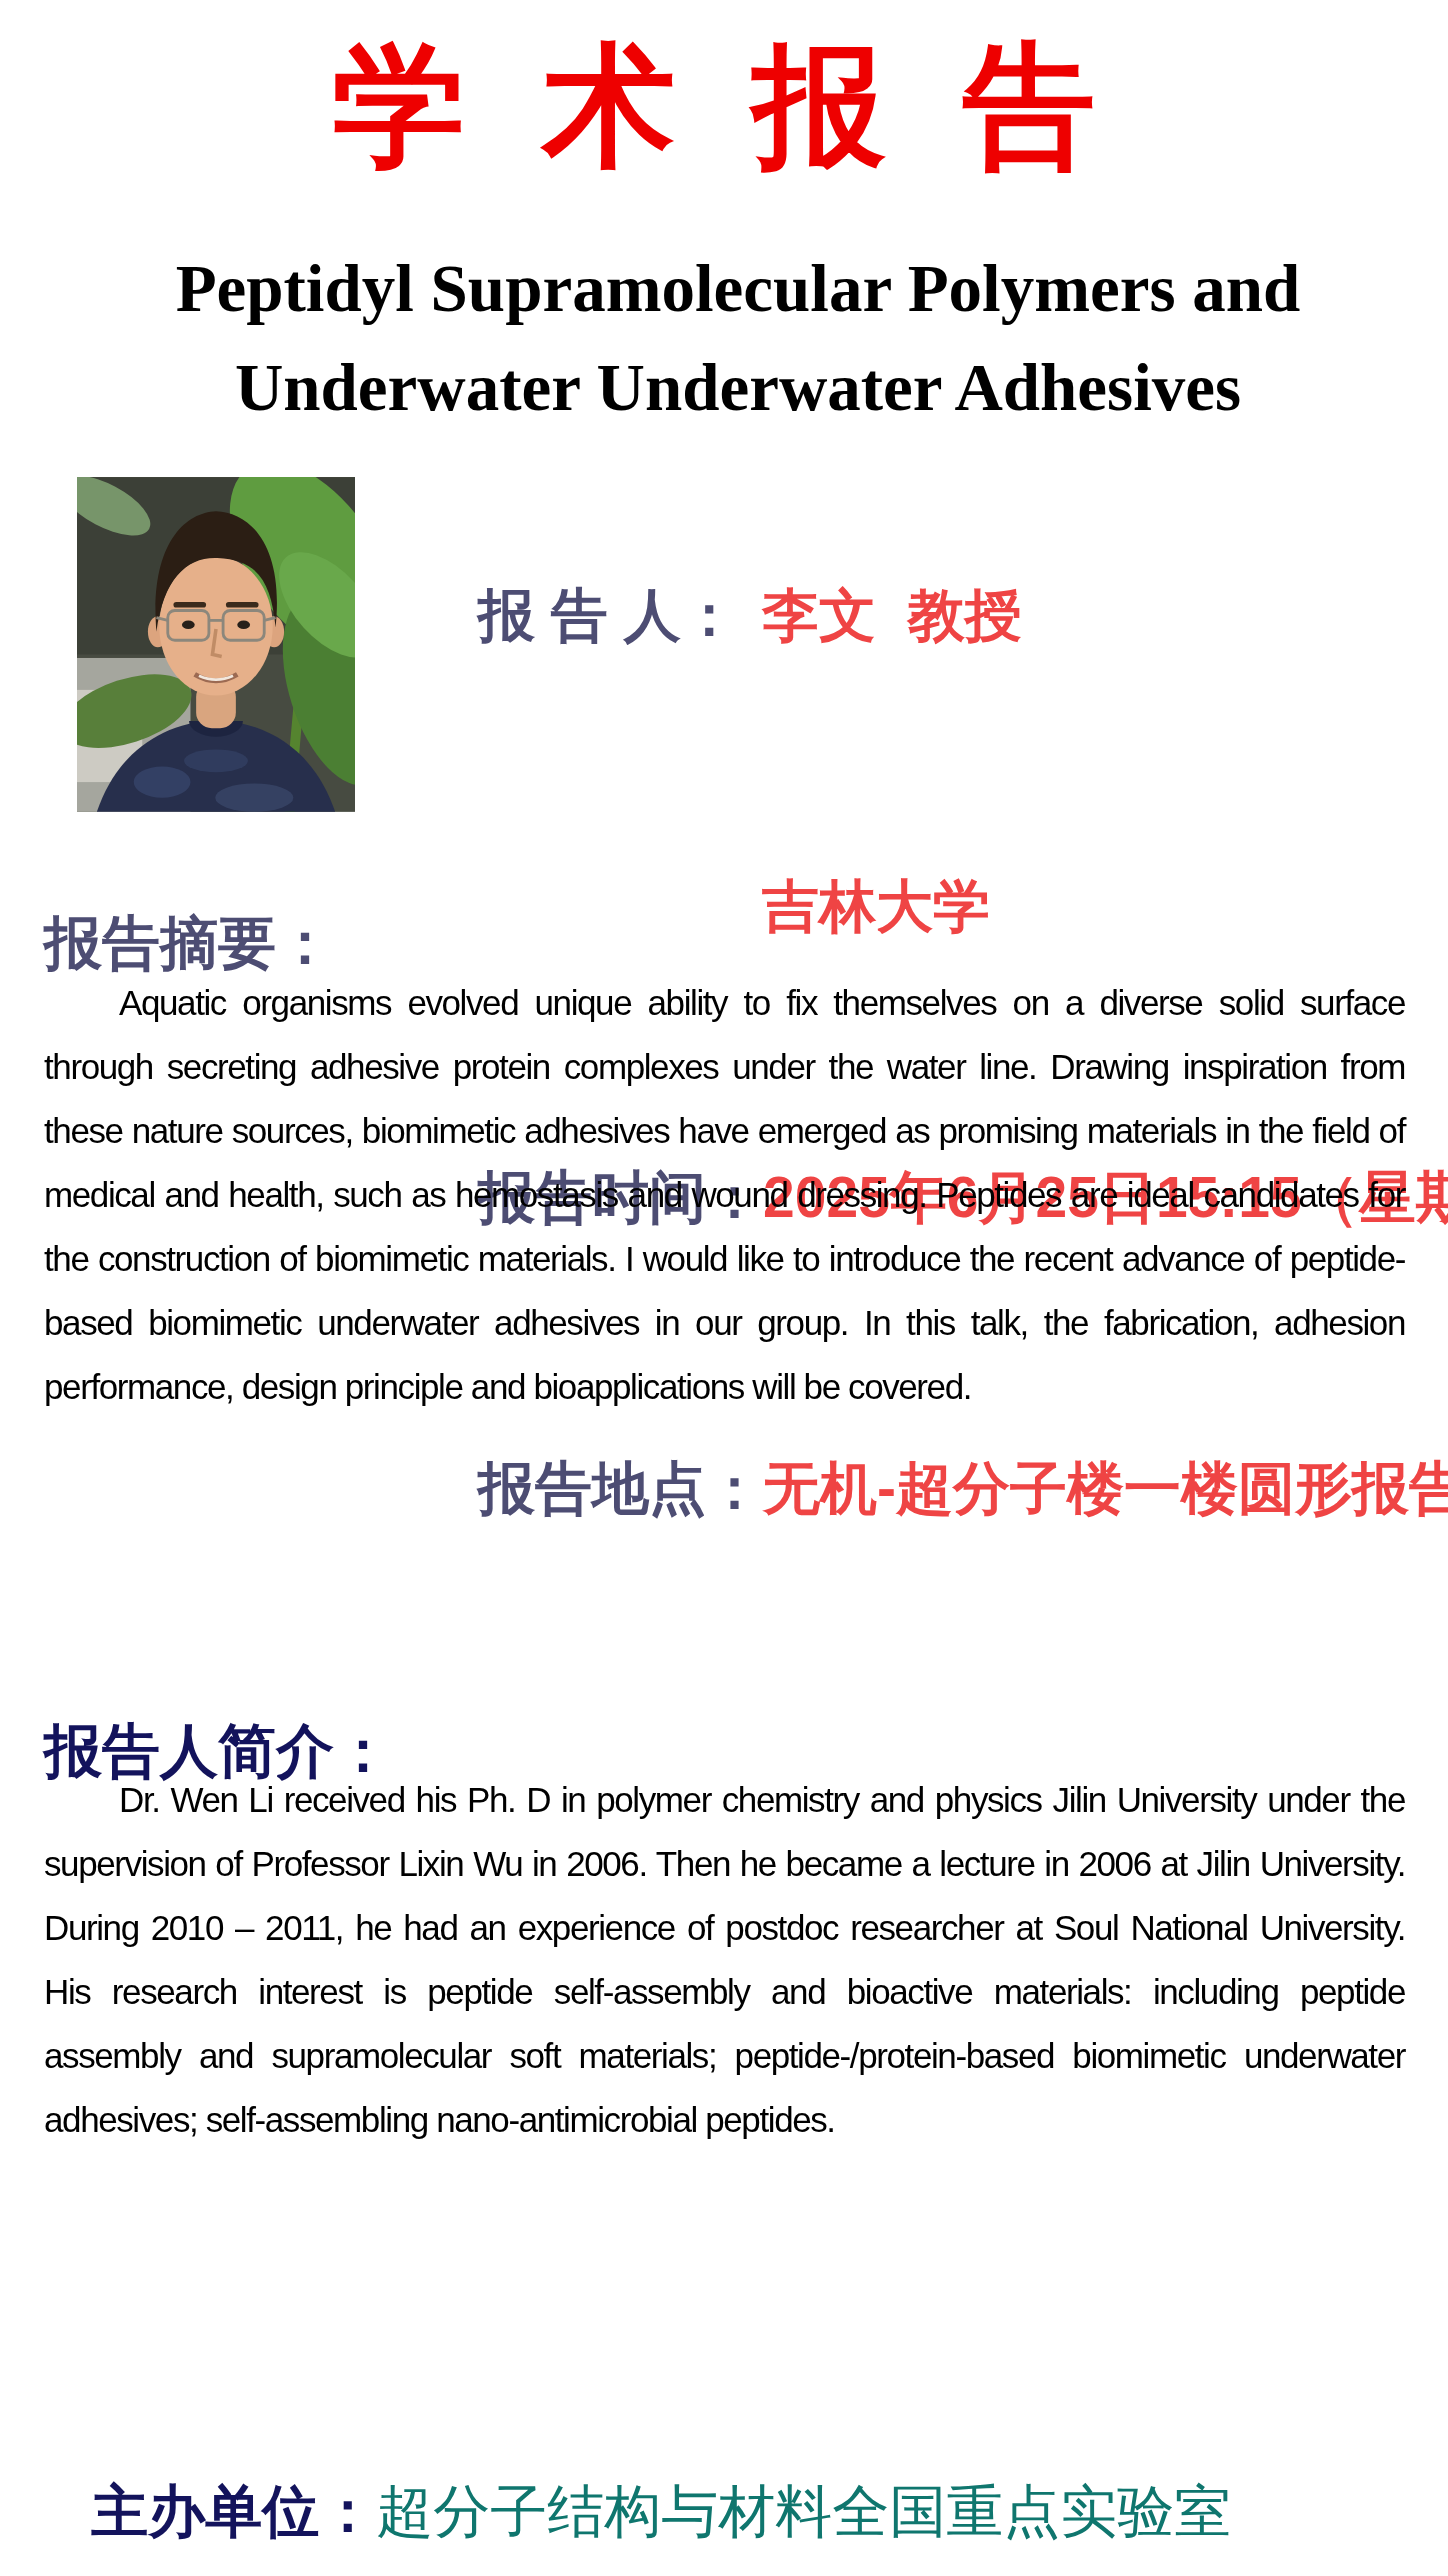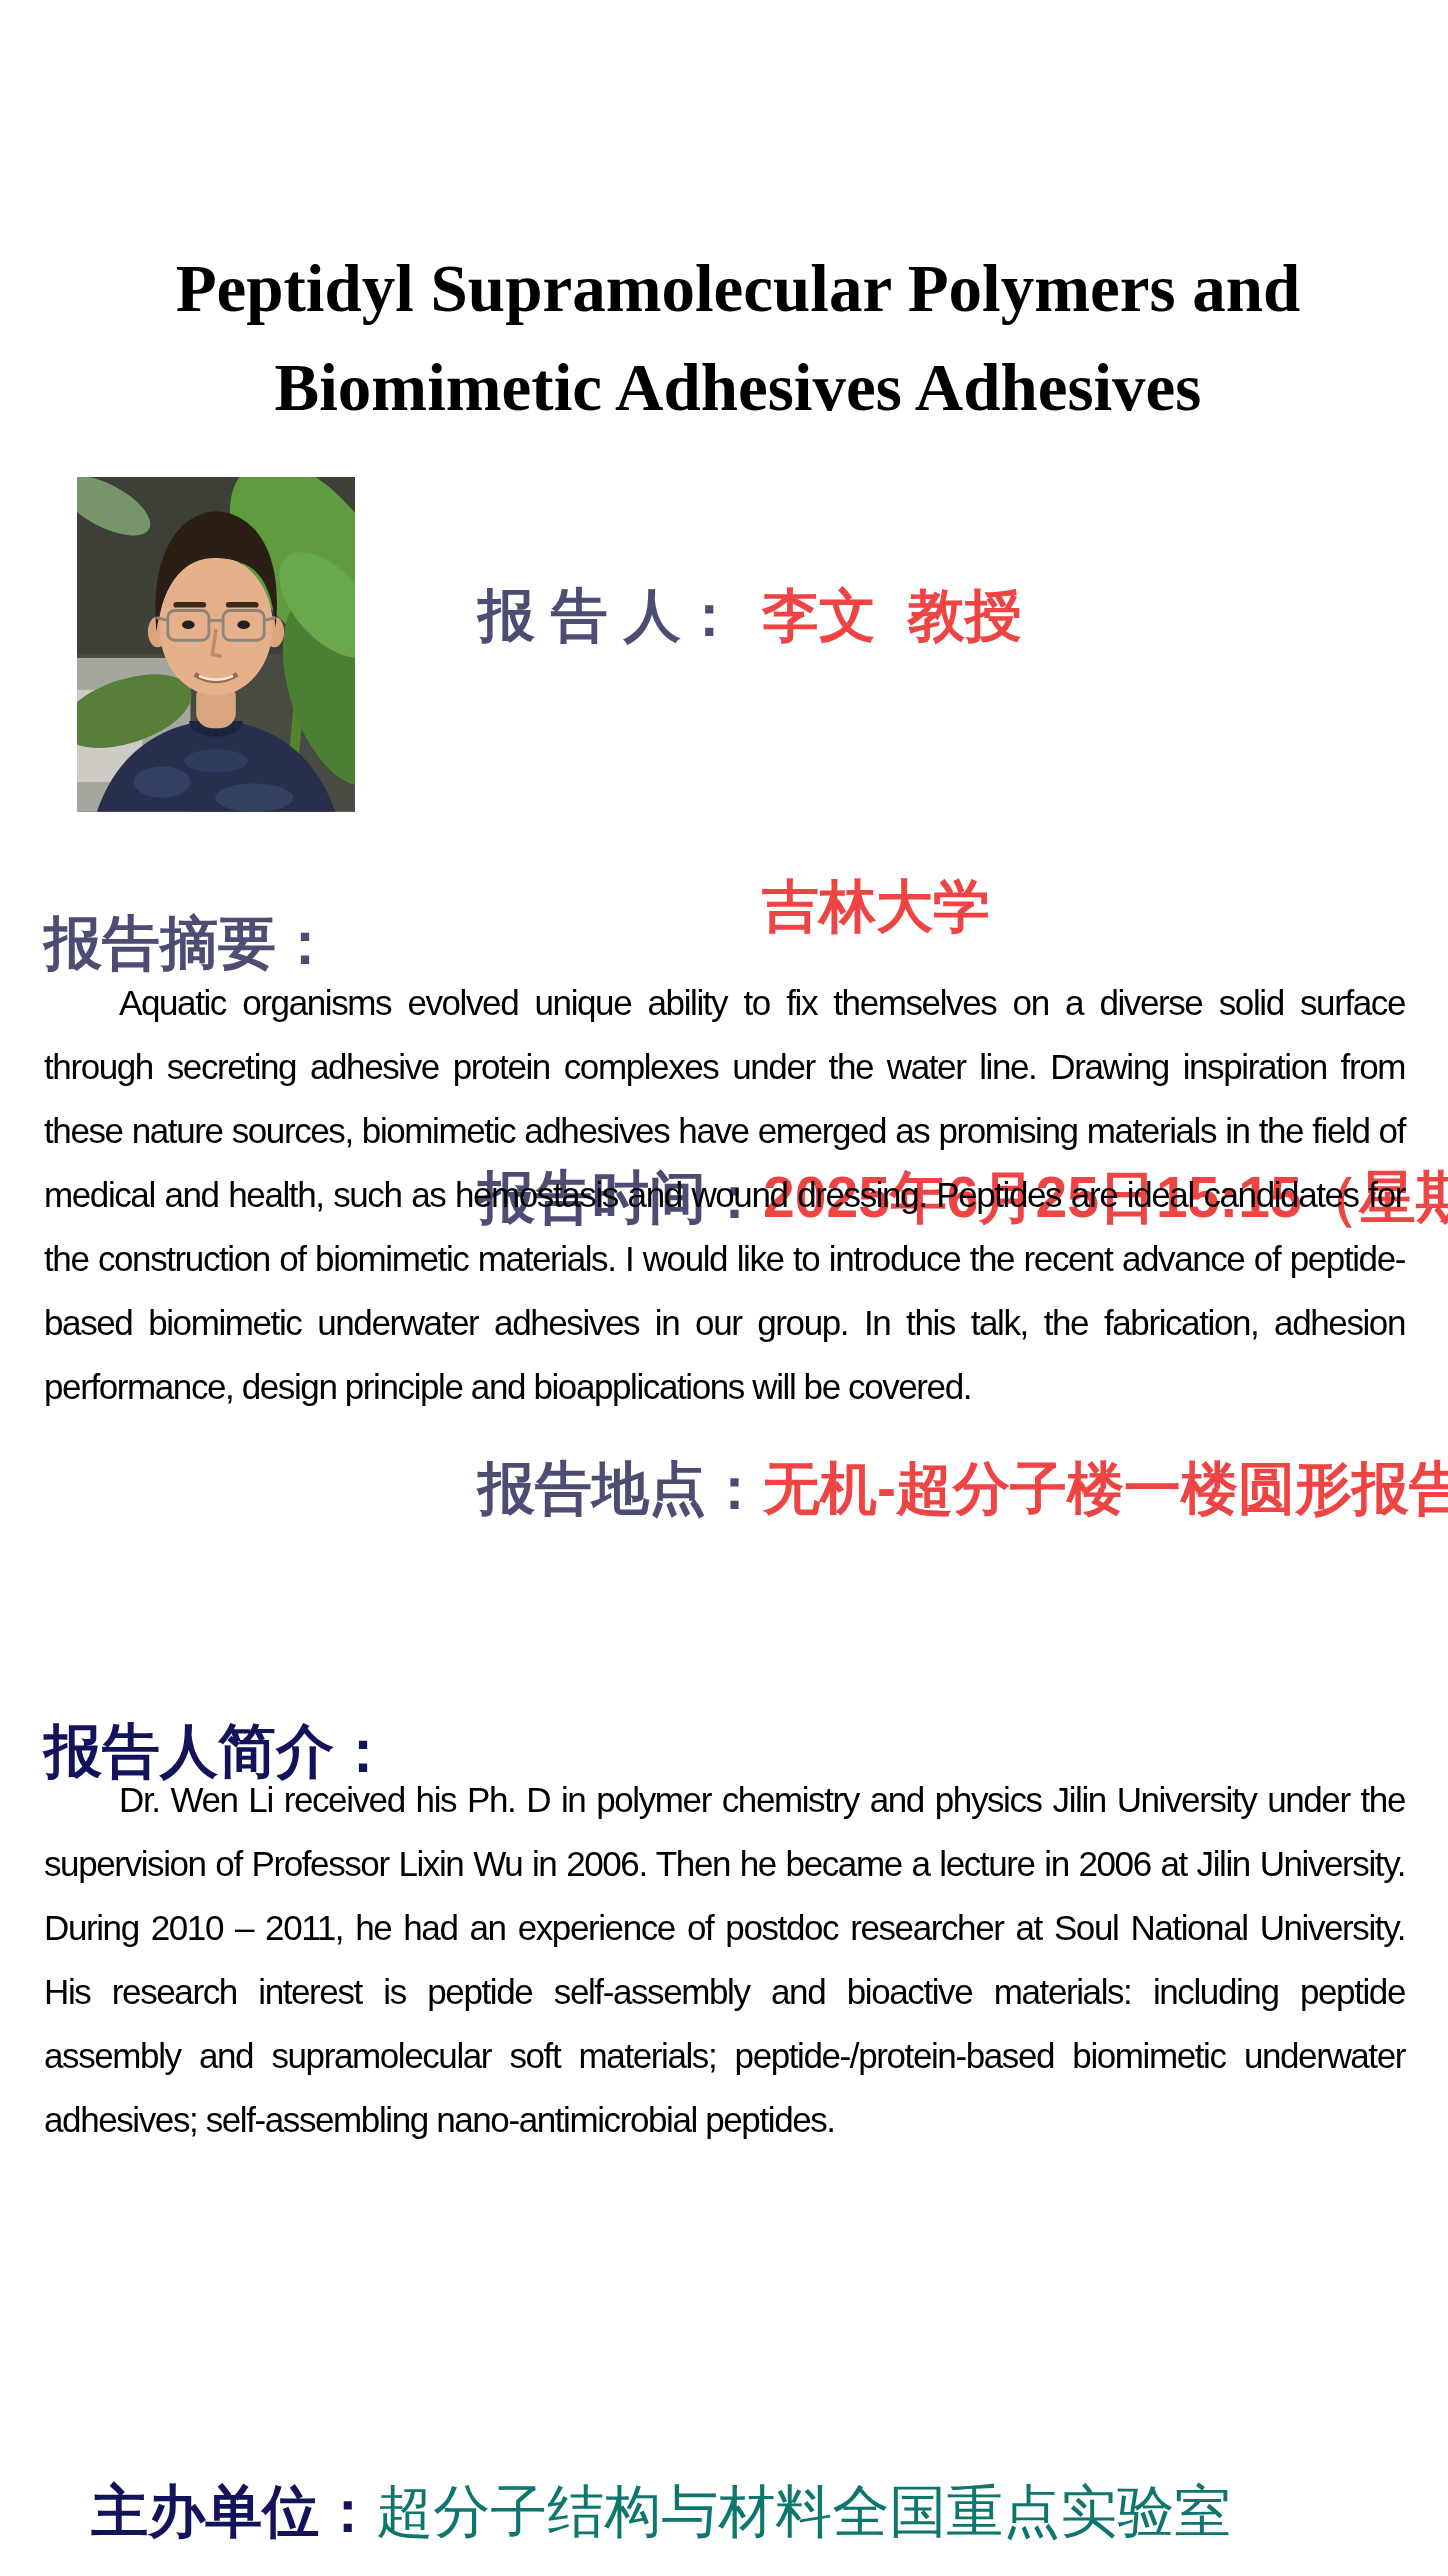--- a/index.html
+++ b/index.html
@@ -110,24 +110,25 @@
     font-family: Liberation Sans, sans-serif;
     color: #0f766e;
     white-space: pre;
   }
 </style>
 </head>
 <body>
 
 <div class="page">
 
+  <div class="banner">学 术 报 告</div>
 
   <div class="title-en">
     <div>Peptidyl Supramolecular Polymers and</div>
-    <div>Biomimetic Adhesives Adhesives</div>
+    <div>Underwater Underwater Adhesives</div>
   </div>
 
   <div class="photo">
     <svg width="278" height="335" viewBox="0 0 392 472" xmlns="http://www.w3.org/2000/svg">
       <rect width="392" height="472" fill="#474b41"></rect>
       <rect width="392" height="250" fill="#3c4037"></rect>
       <rect x="0" y="255" width="160" height="217" fill="#a5a69e"></rect>
       <rect x="0" y="300" width="92" height="130" fill="#cdcbc3"></rect>
       <ellipse cx="40" cy="40" rx="70" ry="30" fill="#77956a" transform="rotate(28 40 40)"></ellipse>
       <ellipse cx="70" cy="330" rx="95" ry="45" fill="#587f3a" transform="rotate(-18 70 330)"></ellipse>

